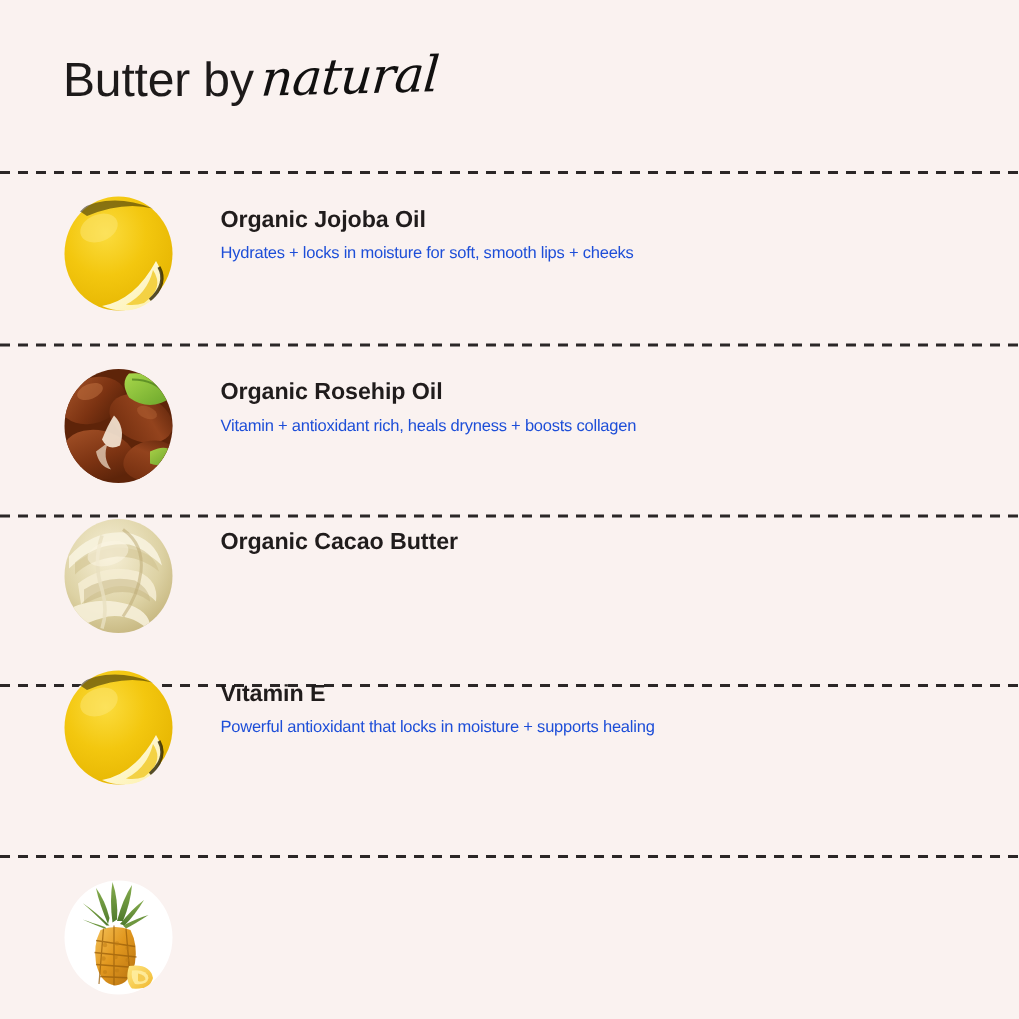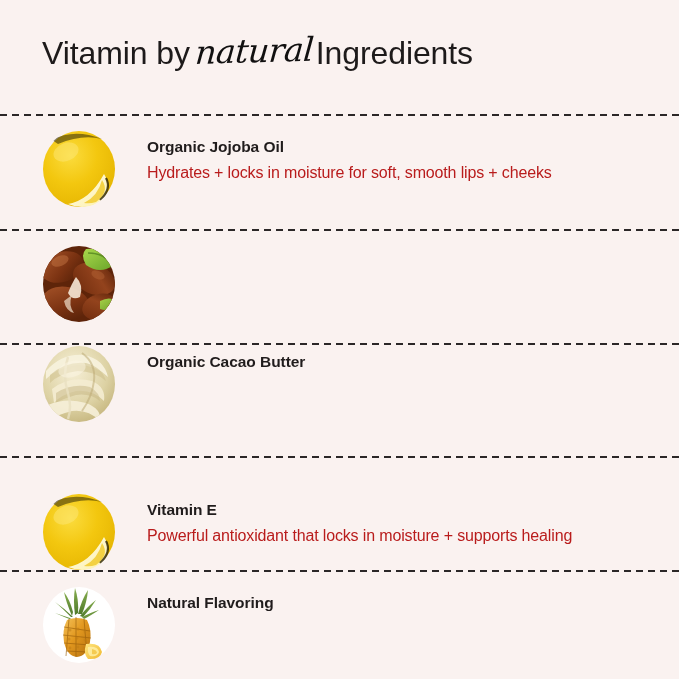--- a/index.html
+++ b/index.html
@@ -100,37 +100,36 @@
     font-size: 15.5px;
     font-weight: 700;
     letter-spacing: -0.05px;
     color: #201c1c;
     line-height: 1.15;
     margin-bottom: 7px;
     white-space: nowrap;
   }
   .row-desc {
     font-family: "Liberation Sans", sans-serif;
-    font-size: 16px;
+    font-size: 11px;
     font-weight: 400;
     letter-spacing: -0.15px;
-    color: #b91c1c;
+    color: #1d4ed8;
     line-height: 1.2;
     white-space: nowrap;
   }
 </style>
 </head>
 <body>
 
 <div class="page">
 
   <h1 class="heading">
-    <span class="heading-part">Vitamin by</span>
+    <span class="heading-part">Butter by</span>
     <span class="heading-script">natural</span>
-    <span class="heading-part">Ingredients</span>
   </h1>
 
   <div class="divider" style="top:114px"></div>
 
   <div class="row" style="top:116px">
     <div class="thumb">
       <svg viewBox="0 0 74 78" xmlns="http://www.w3.org/2000/svg" aria-hidden="true">
         <defs>
           <radialGradient id="oilA" cx="38%" cy="32%" r="78%">
             <stop offset="0%" stop-color="#fbdc3e"></stop>
@@ -191,20 +190,24 @@
           <path d="M34 32 Q42 40 38 52 Q30 56 26 48 Q30 38 34 32 Z" fill="#f3e4d2" opacity="0.92"></path>
           <path d="M30 50 Q26 60 32 68 Q24 66 22 56 Z" fill="#e8d6c0" opacity="0.75"></path>
           <path d="M44 4 Q66 2 72 20 Q58 30 44 20 Q38 10 44 4 Z" fill="url(#leafG)"></path>
           <path d="M46 8 Q62 8 69 19" stroke="#4c7c1c" stroke-width="1.4" fill="none" opacity="0.7"></path>
           <path d="M58 56 Q70 50 74 58 Q68 68 58 64 Z" fill="url(#leafG)" opacity="0.95"></path>
           <ellipse cx="18" cy="16" rx="9" ry="5" fill="#c97b47" opacity="0.45" transform="rotate(-22 18 16)"></ellipse>
           <ellipse cx="56" cy="30" rx="7" ry="4" fill="#b9693a" opacity="0.4" transform="rotate(22 56 30)"></ellipse>
         </g>
       </svg>
     </div>
+    <div class="row-text">
+      <div class="row-title">Organic Rosehip Oil</div>
+      <div class="row-desc">Vitamin + antioxidant rich, heals dryness + boosts collagen</div>
+    </div>
   </div>
 
   <div class="divider" style="top:343px"></div>
 
   <div class="row" style="top:331px">
     <div class="thumb">
       <svg viewBox="0 0 74 78" xmlns="http://www.w3.org/2000/svg" aria-hidden="true">
         <defs>
           <radialGradient id="butterBg" cx="42%" cy="32%" r="78%">
             <stop offset="0%" stop-color="#f6efd6"></stop>
@@ -229,21 +232,21 @@
         </g>
       </svg>
     </div>
     <div class="row-text">
       <div class="row-title">Organic Cacao Butter</div>
     </div>
   </div>
 
   <div class="divider" style="top:456px"></div>
 
-  <div class="row" style="top:479px">
+  <div class="row" style="top:432px">
     <div class="thumb">
       <svg viewBox="0 0 74 78" xmlns="http://www.w3.org/2000/svg" aria-hidden="true">
         <defs>
           <radialGradient id="oilB" cx="38%" cy="32%" r="78%">
             <stop offset="0%" stop-color="#fbdc3e"></stop>
             <stop offset="48%" stop-color="#f3c70f"></stop>
             <stop offset="100%" stop-color="#e4b300"></stop>
           </radialGradient>
           <linearGradient id="oilShineB" x1="0" y1="0" x2="1" y2="1">
             <stop offset="0%" stop-color="#fffdf0"></stop>
@@ -315,17 +318,16 @@
           <circle cx="28" cy="62" r="1.4"></circle>
             <circle cx="36" cy="61" r="1.4"></circle>
             <circle cx="43" cy="62" r="1.3"></circle>
         </g>
         <path d="M44 58 Q58 56 60 66 Q58 74 46 73 Q41 68 44 58 Z" fill="url(#sliceG)"></path>
         <path d="M46 61 Q56 60 57 66 Q56 71 48 70 Q45 66 46 61 Z" fill="#fff0a8" opacity="0.8"></path>
         <path d="M50 63 Q55 64 55 67 Q53 69 50 68 Z" fill="#f2c340" opacity="0.8"></path>
       </svg>
     </div>
     <div class="row-text">
-      <div class="row-title">Natural Flavoring</div>
     </div>
   </div>
 
 </div>
 
 </body></html>

